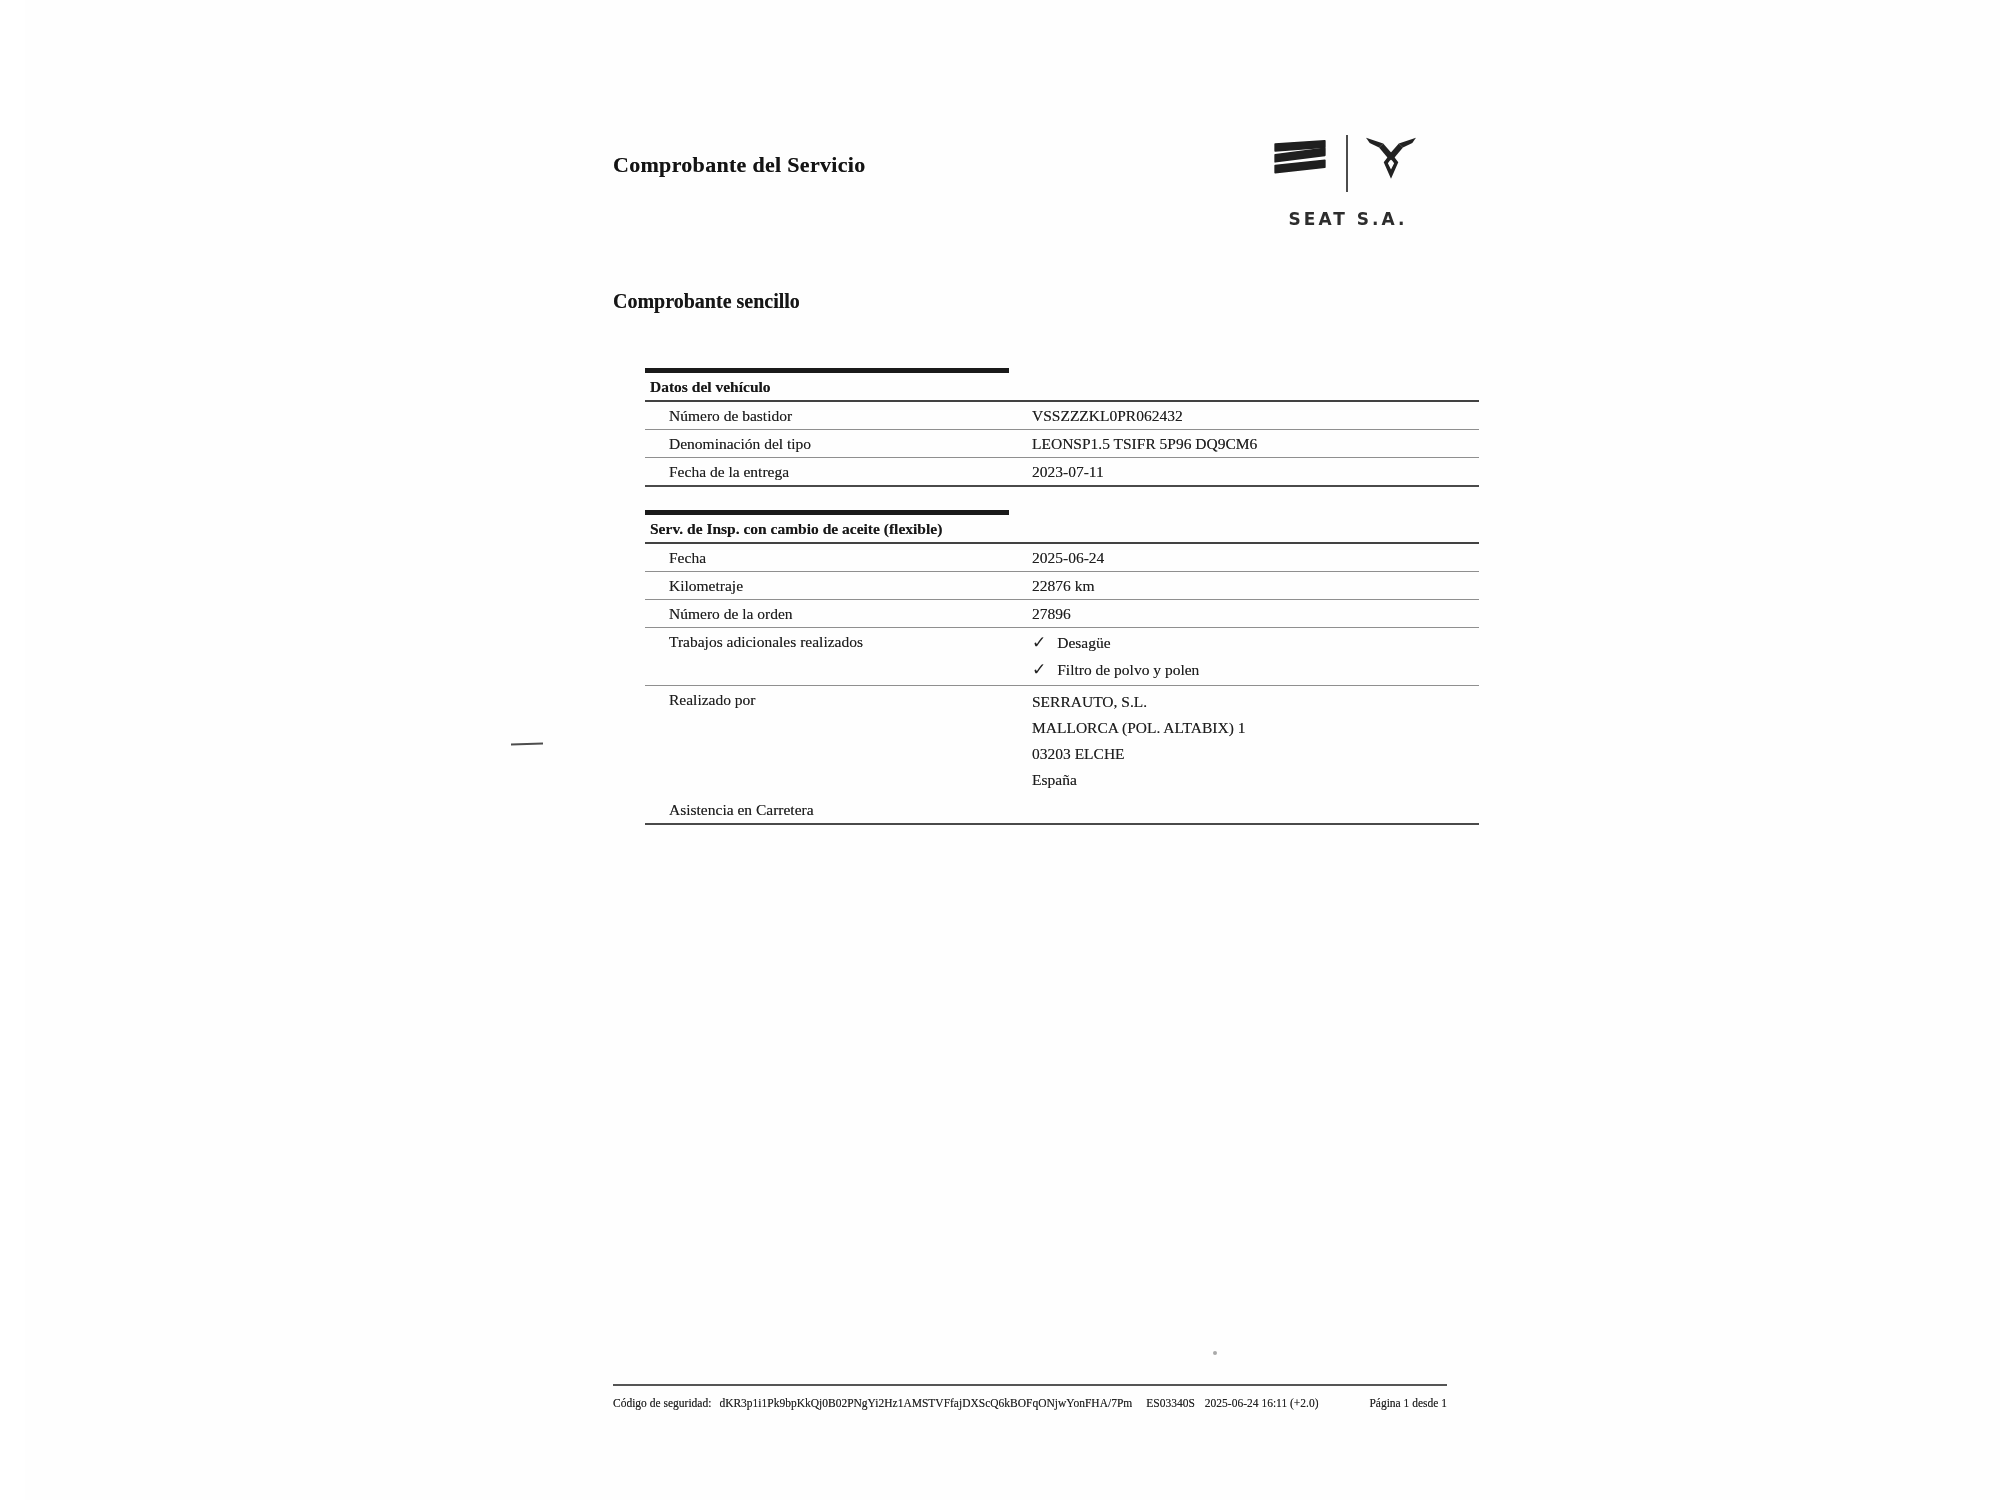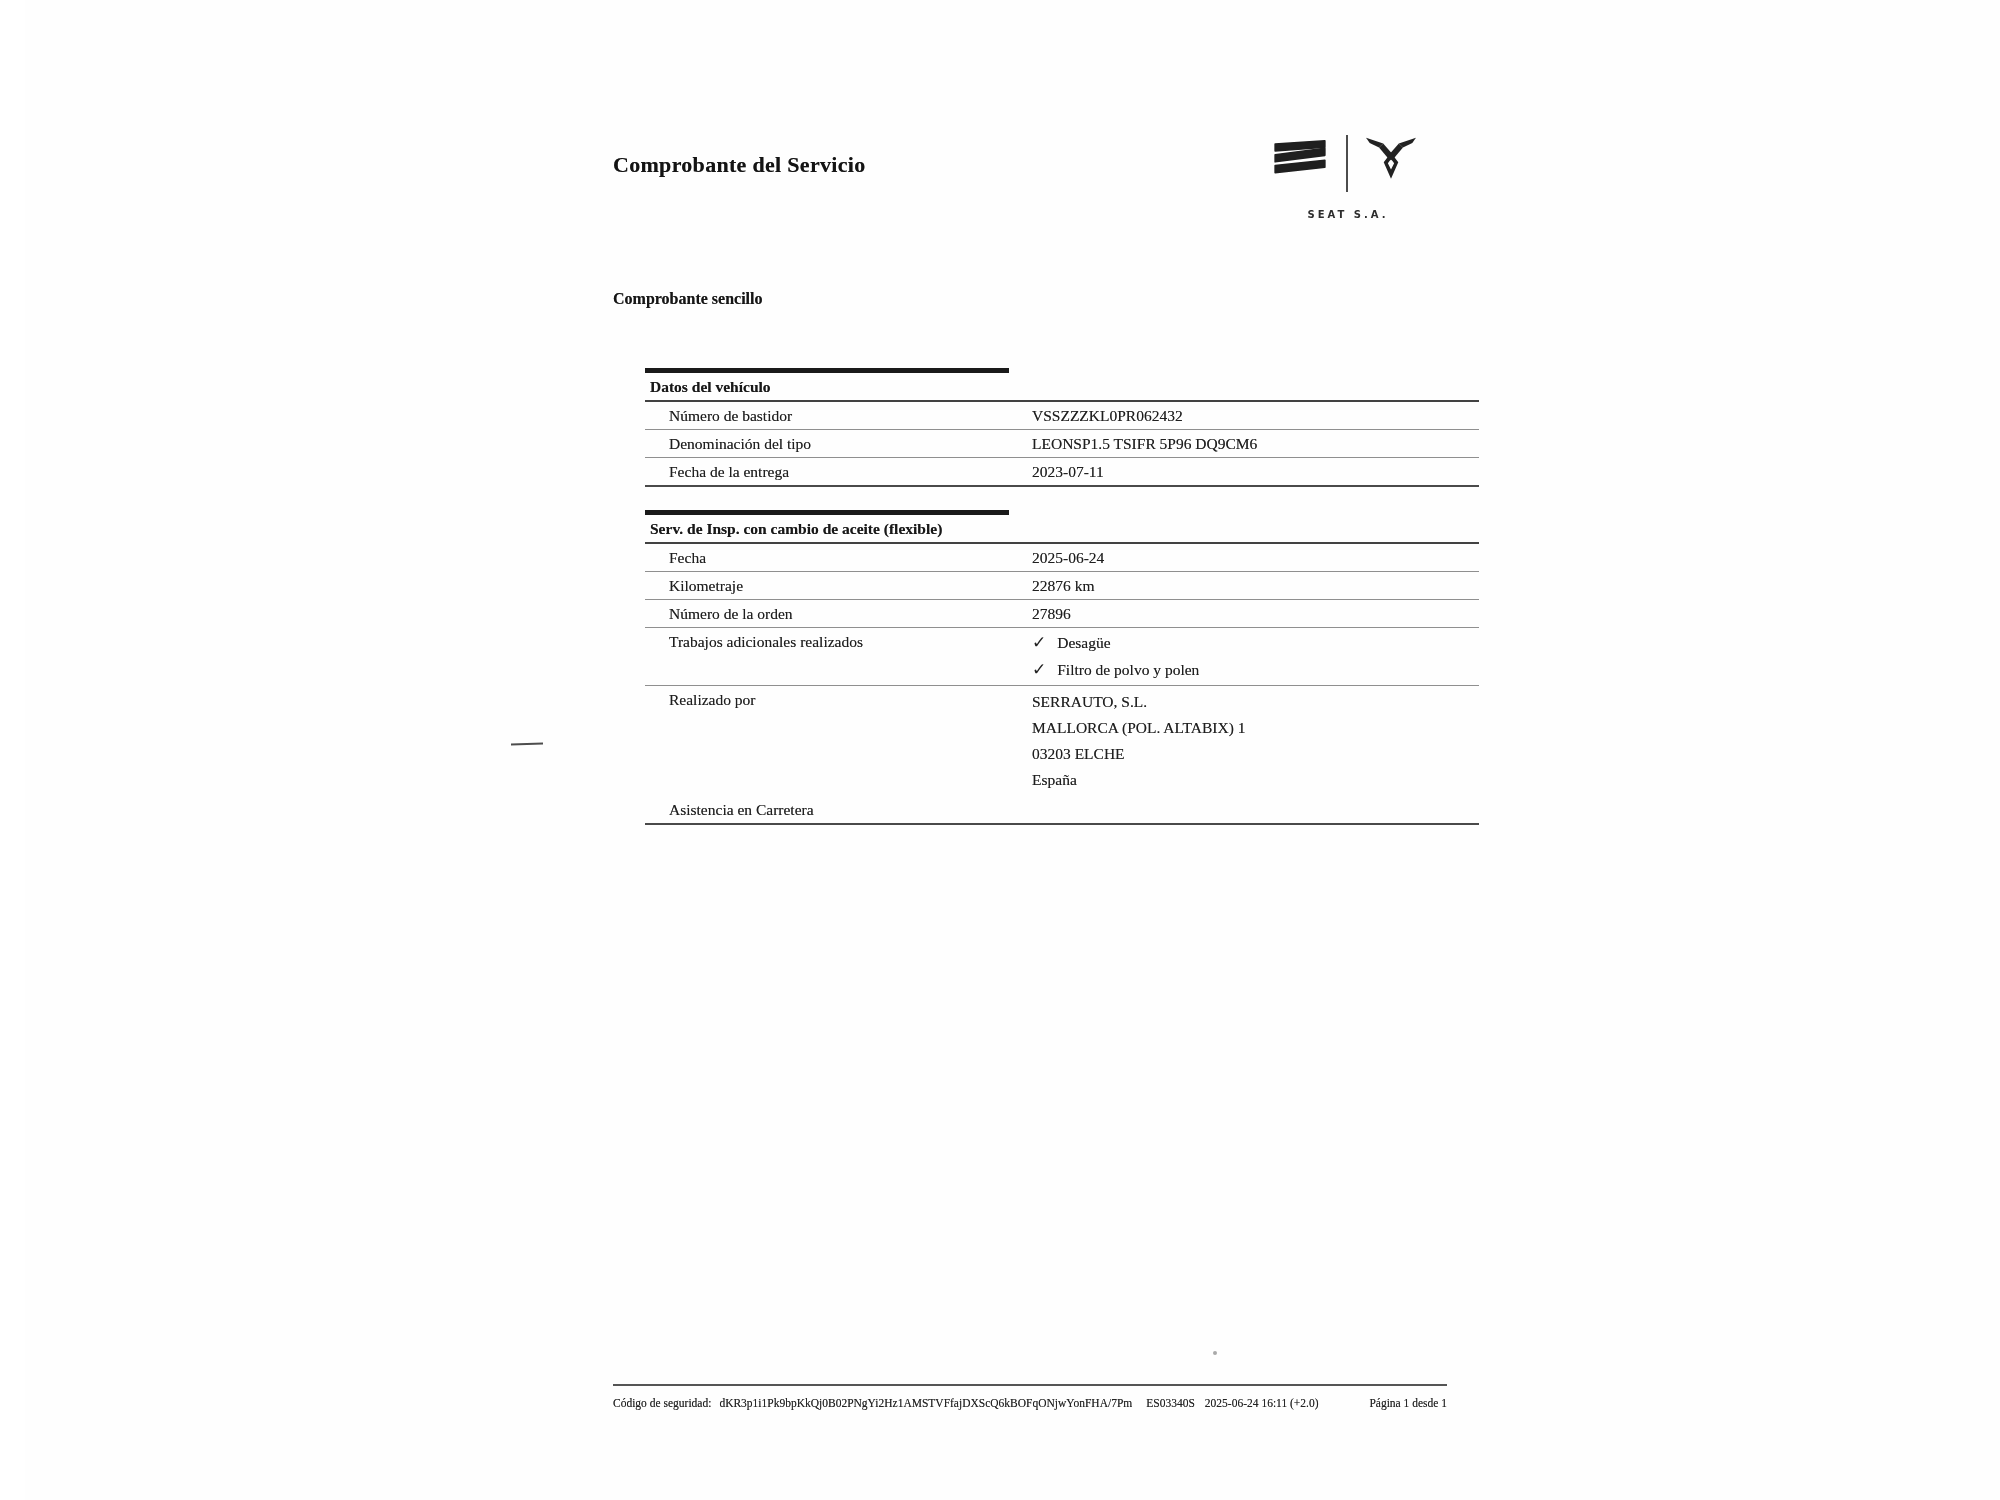--- a/index.html
+++ b/index.html
@@ -19,27 +19,27 @@
   .doc-title {
     position: absolute; left: 588px; top: 152px;
     font-size: 22px; font-weight: 700; letter-spacing: 0.3px; color: #141414;
   }
   .logo-wrap { position: absolute; left: 1248px; top: 134px; width: 152px; }
   .logo-row { display: flex; align-items: flex-start; }
   .logo-divider { width: 2px; height: 57px; background: #4c4c4c; margin: 1px 17px 0 19px; }
   .brand-name {
     margin-top: 17px; text-align: center; width: 150px;
     font-family: "DejaVu Sans", sans-serif;
-    font-size: 10px; font-weight: 600; letter-spacing: 3px; color: #2d2d2d;
+    font-size: 17px; font-weight: 600; letter-spacing: 3px; color: #2d2d2d;
     white-space: nowrap;
   }
 
   .doc-subtitle {
     position: absolute; left: 588px; top: 290px;
-    font-size: 16px; font-weight: 700; color: #161616; text-align: right;
+    font-size: 20px; font-weight: 700; color: #161616; text-align: right;
   }
 
   
   .tbl { position: absolute; left: 620px; width: 834px; font-size: 15.5px; }
   .tbl-vehicle { top: 368px; }
   .tbl-service { top: 510px; }
   .tbl-bar { width: 364px; height: 5px; background: #1a1a1a; }
   .tbl-head {
     font-weight: 700; padding: 5px 0 4px 5px; color: #181818;
     border-bottom: 2px solid #424242;

